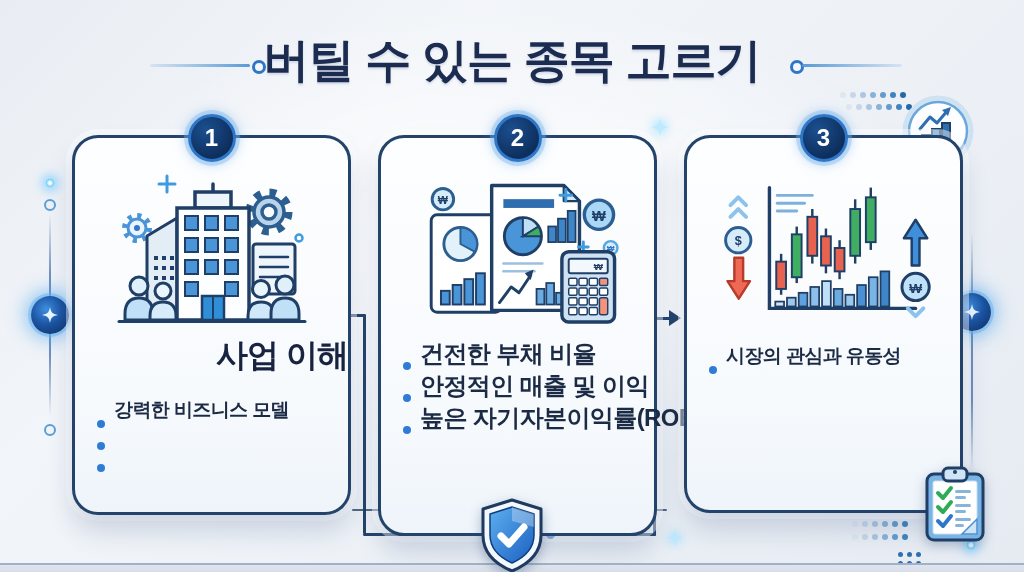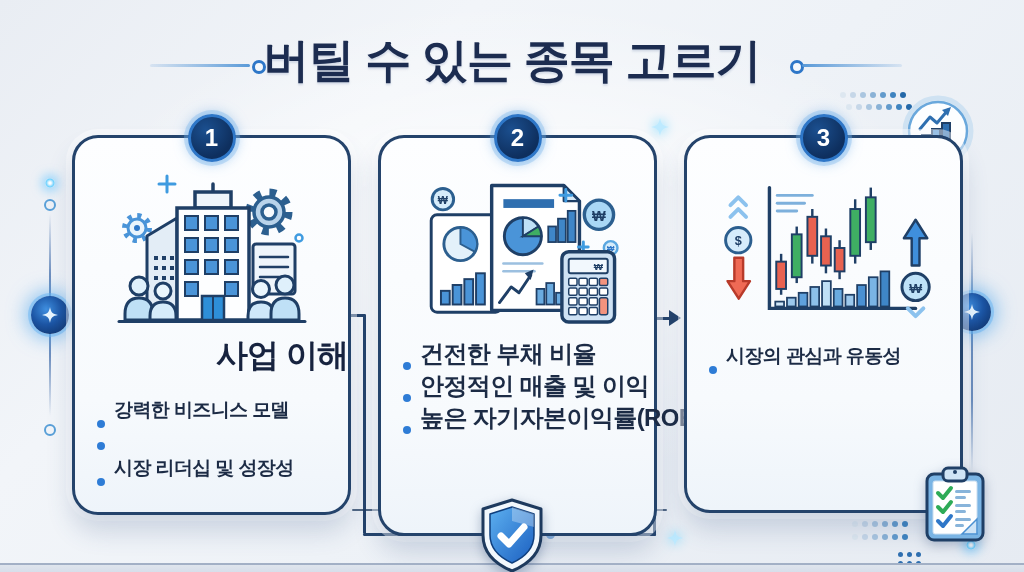--- a/index.html
+++ b/index.html
@@ -243,21 +243,20 @@
     <ul class="bullets">
       <li>
           <span class="b-dot"></span>
           <span>강력한 비즈니스 모델</span>
         </li>
       <li>
           <span class="b-dot"></span>
         </li>
       <li>
           <span class="b-dot"></span>
-          <span>시장 리더십 및 성장성</span>
         </li>
     </ul>
   </div>
 
   <div class="card c2">
     <div class="badge">2</div>
     <div class="icon-wrap">
       <svg width="206" height="158" viewBox="0 0 206 162">
         <circle cx="26" cy="34" r="11" fill="#d6ecfa" stroke="#2c5f8f" stroke-width="3"></circle>
         <text x="26" y="39" text-anchor="middle" font-size="11" font-weight="bold" fill="#1f3f66">₩</text>

